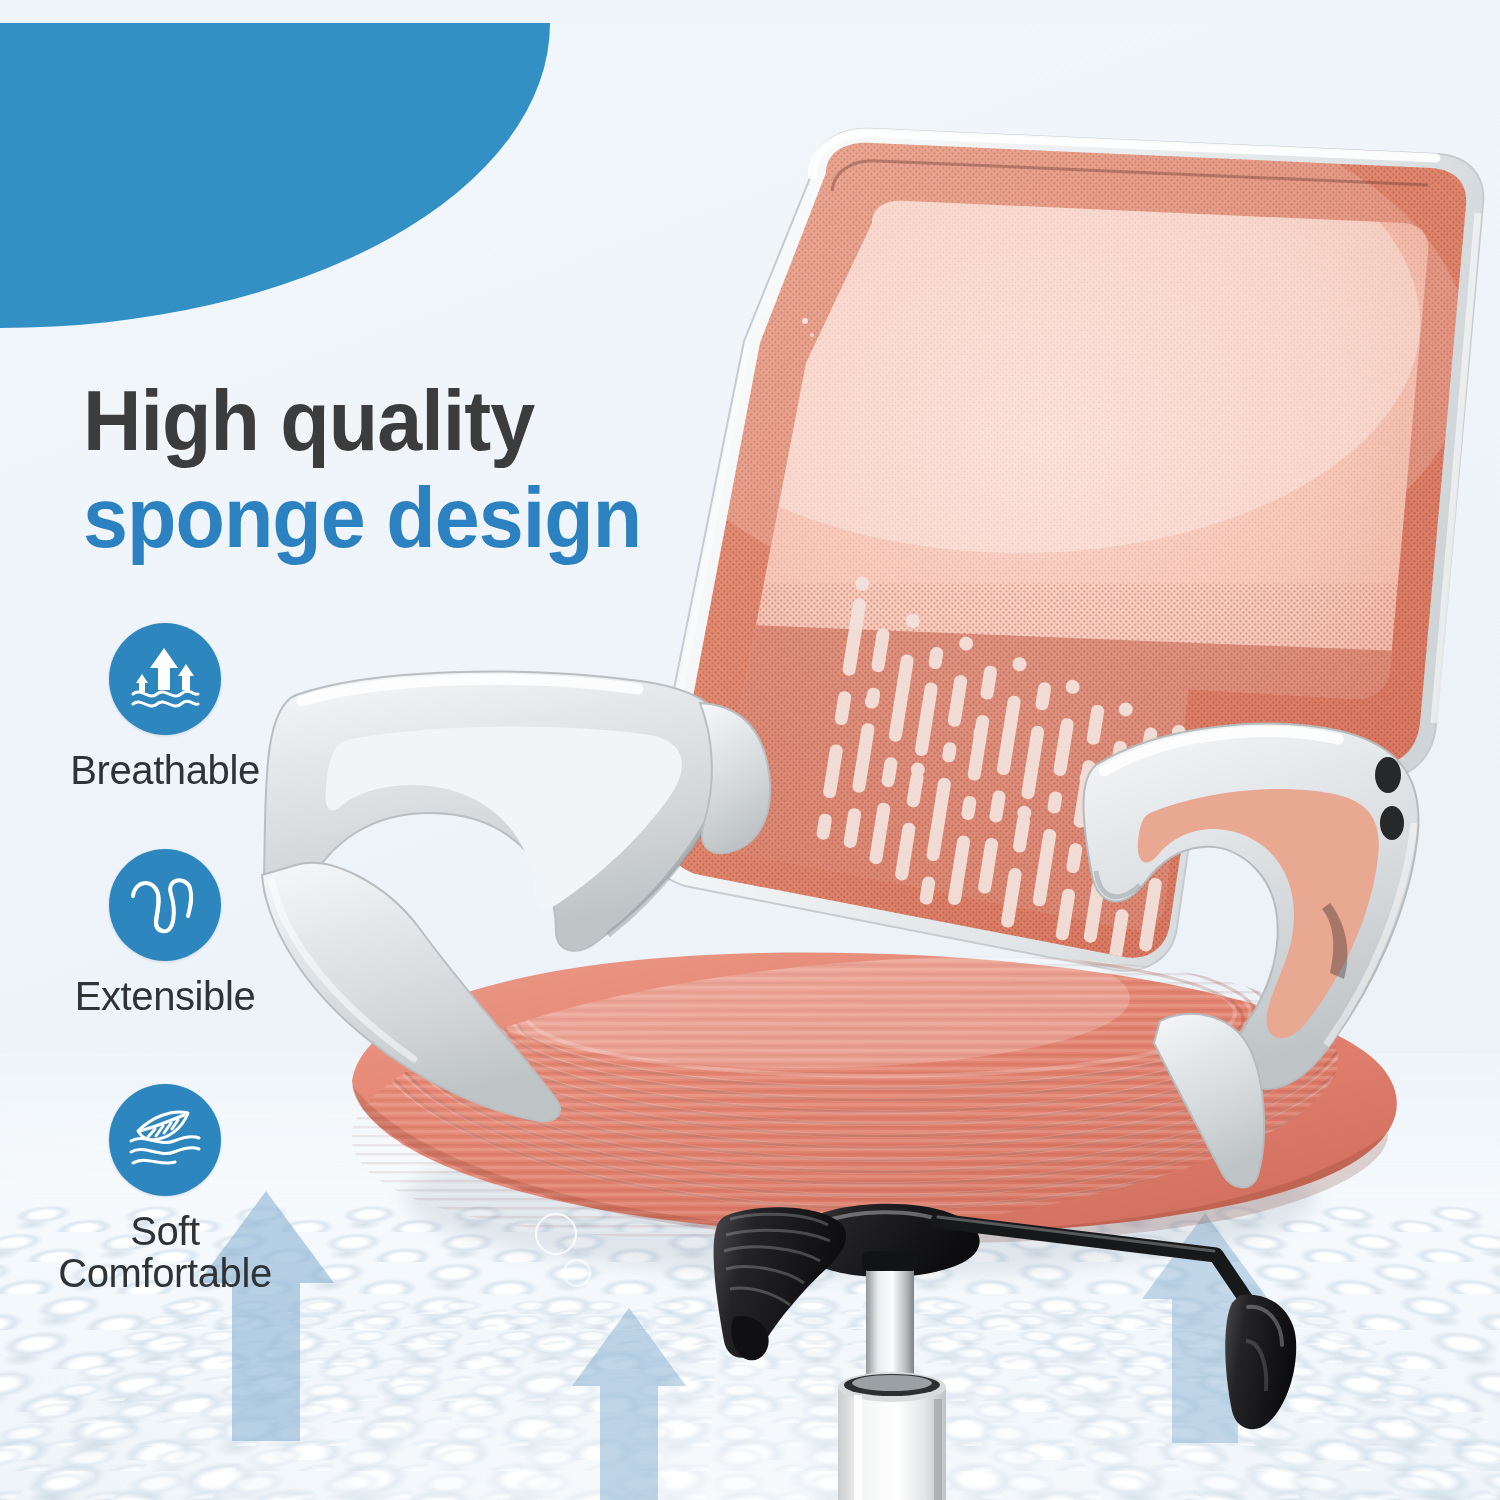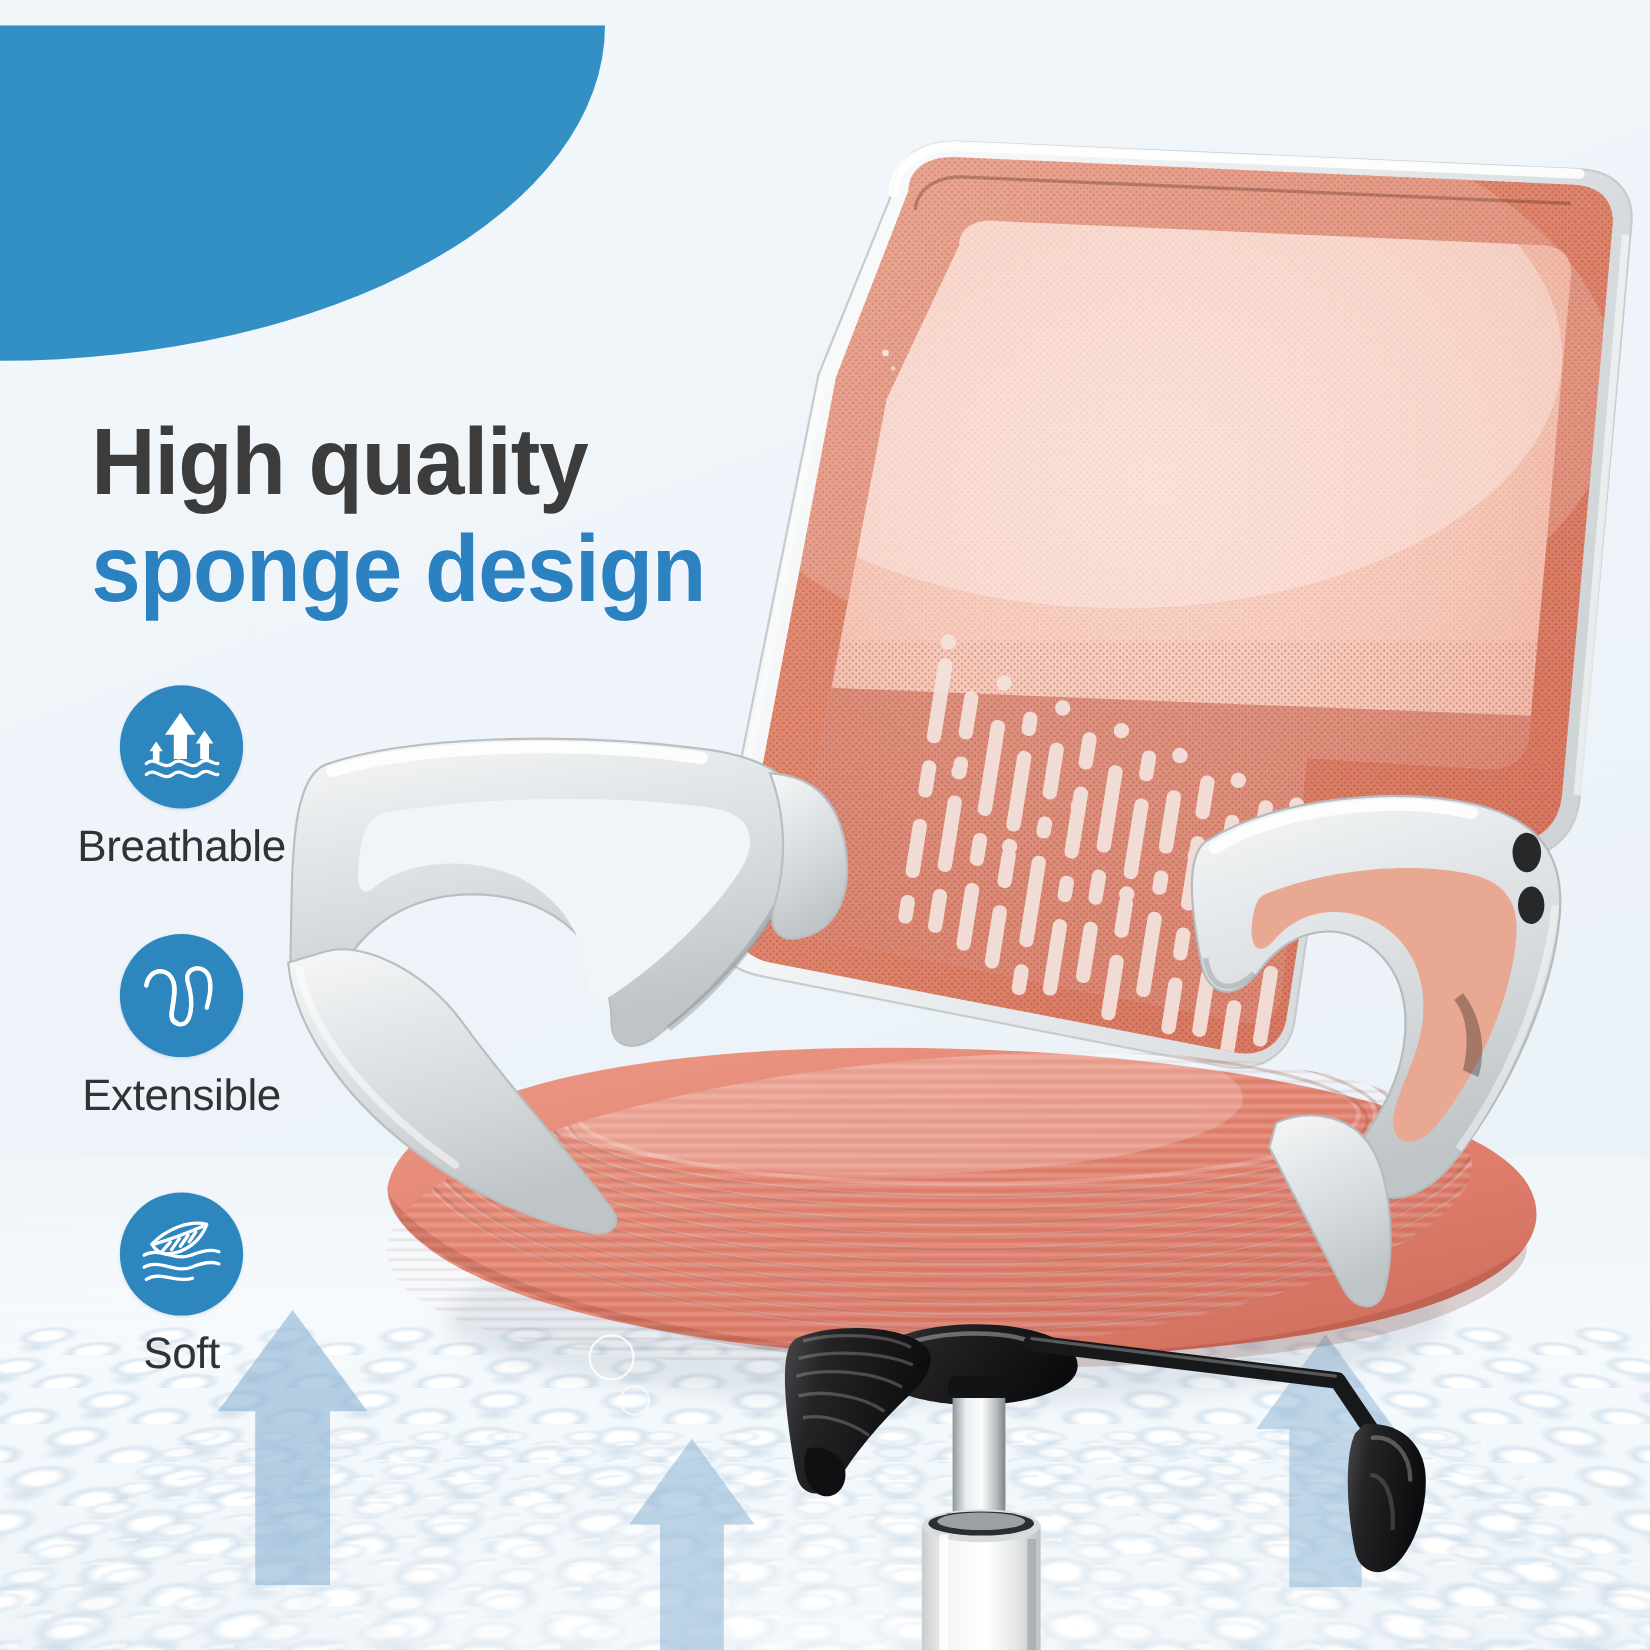--- a/index.html
+++ b/index.html
@@ -546,18 +546,19 @@
             <path d="M14 24 C 28 20, 44 14, 58 8"></path>
             <path d="M22 30 L29 22 M30 29 L37 19 M38 26 L45 16 M46 22 L52 13"></path>
             <path d="M5 34 C 18 26, 34 40, 48 34 C 58 30, 66 28, 73 31"></path>
             <path d="M5 45 C 18 37, 34 51, 48 45 C 58 41, 66 39, 73 42"></path>
             <path d="M7 56 C 20 48, 35 60, 49 55"></path>
           </g>
         </svg>
       </div>
       <div class="flabel">
         <div>Soft</div>
+        <div>Comfortable</div>
       </div>
     </div>
 
   </div>
 
 </div>
 
 </body></html>

